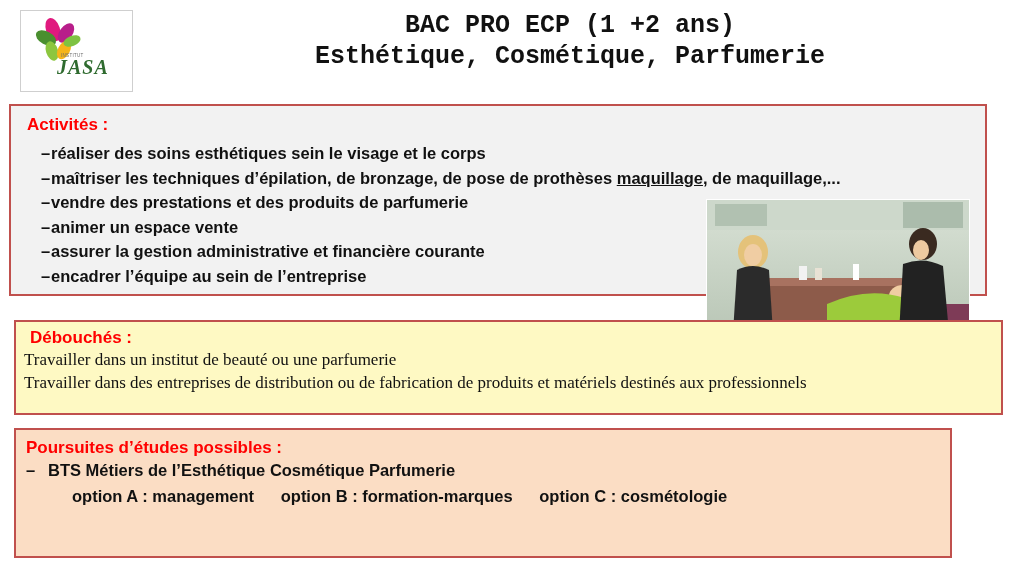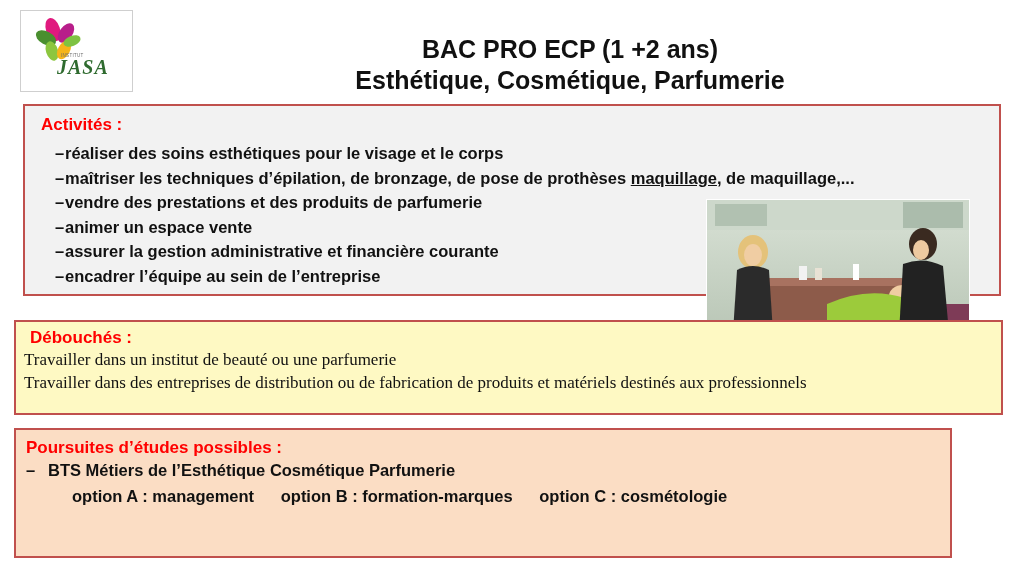--- a/index.html
+++ b/index.html
@@ -52,37 +52,37 @@
     bottom: 33px;
     font-size: 4.5px;
     color: #6a6a6a;
     letter-spacing: .3px;
   }
 
   
   .title {
     position: absolute;
     left: 130px;
-    top: 34px;
+    top: 11px;
     width: 880px;
     text-align: center;
-    font-family: Liberation Sans, sans-serif;
+    font-family: Liberation Mono, monospace;
     font-weight: bold;
     color: #111111;
   }
   .title-line1 { font-size: 25px; line-height: 30px; }
   .title-line2 { font-size: 25px; line-height: 32px; }
 
   
   .panel {
     position: absolute;
     box-sizing: border-box;
   }
   .panel-activites {
-    left: 23px;
+    left: 9px;
     top: 104px;
     width: 978px;
     height: 192px;
     background: #f2f2f2;
     border: 2px solid #c0504d;
   }
   .panel-debouches {
     left: 14px;
     top: 320px;
     width: 989px;
@@ -213,21 +213,21 @@
 
 <div class="title">
   <div class="title-line1">BAC PRO ECP (1 +2 ans)</div>
   <div class="title-line2">Esthétique, Cosmétique, Parfumerie</div>
 </div>
 
 <div class="panel panel-activites">
   <div class="activites-body">
     <div class="panel-heading">Activités :</div>
     <ul class="bullets">
-      <li><span class="dash">–</span><span>réaliser des soins esthétiques pour le visage et le corps</span></li>
+      <li><span class="dash">–</span><span>réaliser des soins esthétiques sein le visage et le corps</span></li>
       <li><span class="dash">–</span><span>maîtriser les techniques d’épilation, de bronzage, de pose de prothèses </span><span class="u">maquillage</span><span>, de maquillage,...</span></li>
       <li><span class="dash">–</span><span>vendre des prestations et des produits de parfumerie</span></li>
       <li><span class="dash">–</span><span>animer un espace vente</span></li>
       <li><span class="dash">–</span><span>assurer la gestion administrative et financière courante</span></li>
       <li><span class="dash">–</span><span>encadrer l’équipe au sein de l’entreprise</span></li>
     </ul>
   </div>
 </div>
 
 <div class="photo">

